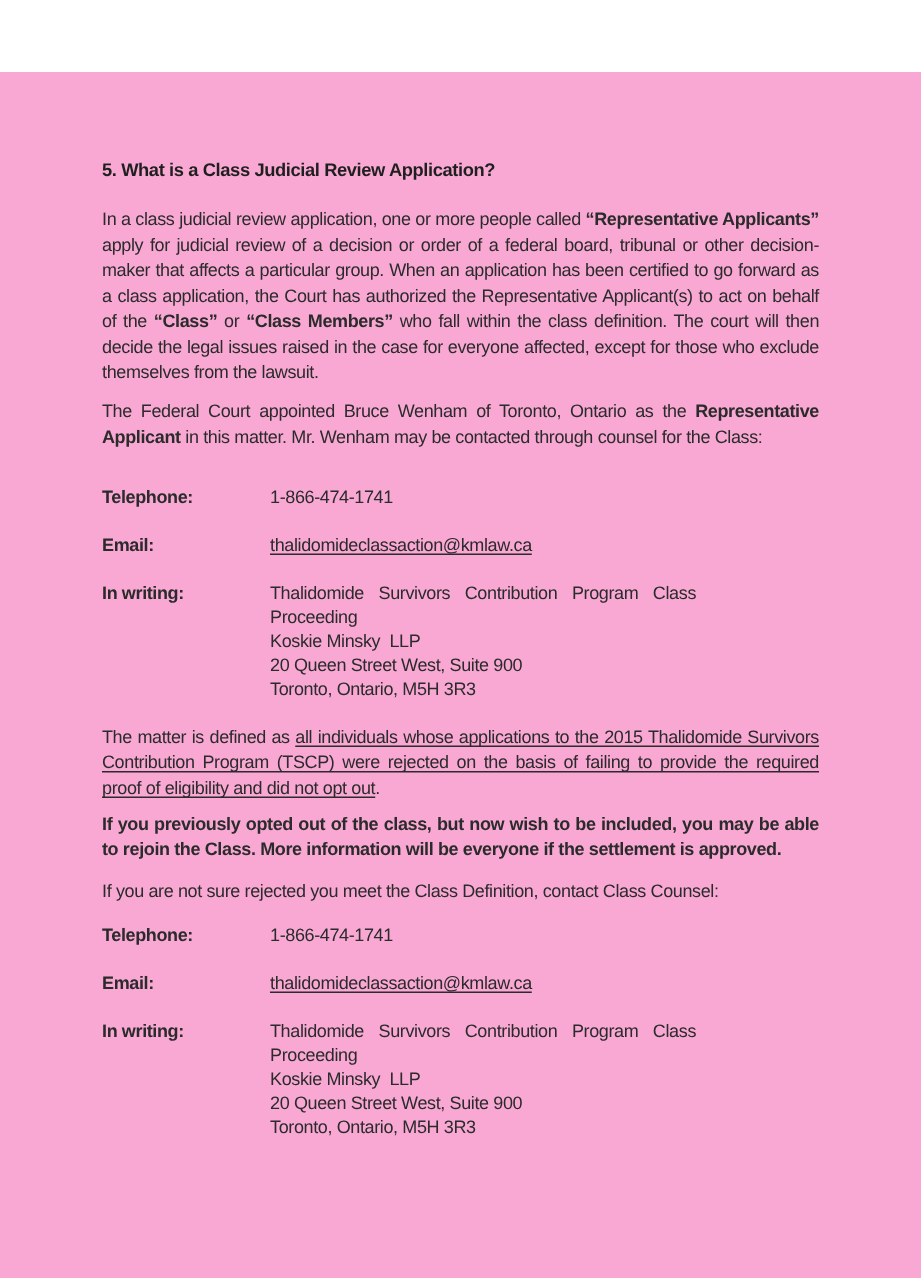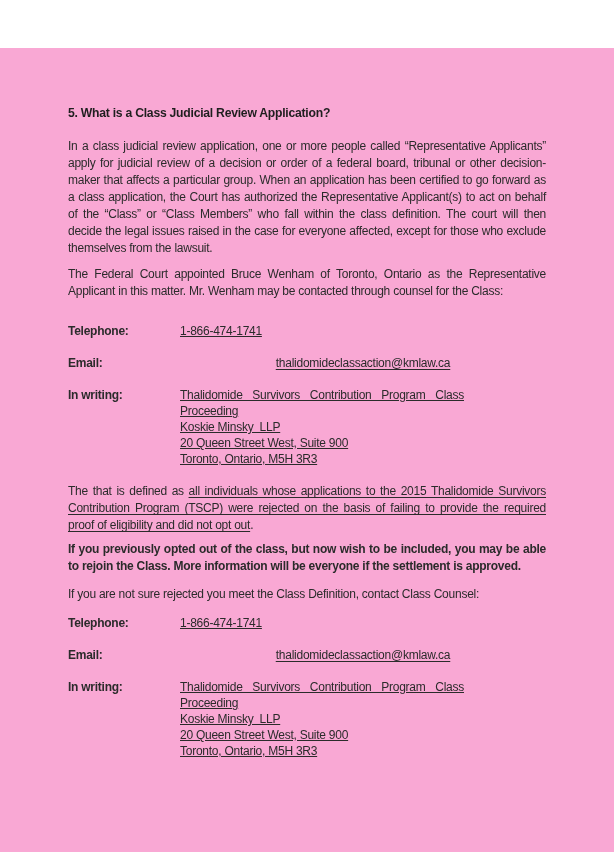--- a/index.html
+++ b/index.html
@@ -18,27 +18,27 @@
   }
   .content { padding: 57px 68px 0 68px; }
   .heading {
     font-size: 12.2px;
     font-weight: bold;
     color: #1f1f1f;
     margin: 0 0 16px 0;
   }
   .para { margin: 0 0 9px 0; }
   .j { text-align: justify; }
-  .b { font-weight: normal; }
-  .u { text-decoration: underline; text-underline-offset: 2px; text-align: center; }
+  .b { font-weight: bold; }
+  .u { text-decoration: underline; text-underline-offset: 2px; }
   .mb-lg { margin-bottom: 23px; }
   .contact { margin: 0 0 16px 0; }
   .row { display: flex; margin: 0 0 15px 0; }
   .label { width: 112px; flex: 0 0 112px; font-weight: bold; }
-  .value { flex: 1; text-decoration: underline; }
+  .value { flex: 1; }
   .addr { line-height: 16px; }
   .addr > div { white-space: pre-wrap; width: 284px; }
   .addr-just { text-align: justify; text-align-last: justify; }
   .heading-2 { margin-top: 0; }
   .bold-para { font-weight: bold; margin: 0 0 11px 0; }
   .plain-para { margin: 0 0 12px 0; }
 </style>
 </head>
 <body>
 
@@ -66,21 +66,21 @@
           <div class="addr-just">Thalidomide Survivors Contribution Program Class</div>
           <div>Proceeding</div>
           <div>Koskie Minsky  LLP</div>
           <div>20 Queen Street West, Suite 900</div>
           <div>Toronto, Ontario, M5H 3R3</div>
         </div>
       </div>
     </div>
 
 
-    <p class="para j" style="margin-bottom:7px;"><span>The that is defined as </span><span class="u">all individuals whose applications to the 2015 Thalidomide Survivors Contribution Program (TSCP) were rejected on the basis of failing to provide the required proof of eligibility and did not opt out</span><span>.</span></p>
+    <p class="para j" style="margin-bottom:7px;"><span>The matter is defined as </span><span class="u">all individuals whose applications to the 2015 Thalidomide Survivors Contribution Program (TSCP) were rejected on the basis of failing to provide the required proof of eligibility and did not opt out</span><span>.</span></p>
 
     <p class="para j bold-para">If you previously opted out of the class, but now wish to be included, you may be able to rejoin the Class. More information will be everyone if the settlement is approved.</p>
 
     <p class="plain-para">If you are not sure rejected you meet the Class Definition, contact Class Counsel:</p>
 
     <div class="contact">
       <div class="row">
         <div class="label">Telephone:</div>
         <div class="value">1-866-474-1741</div>
       </div>

